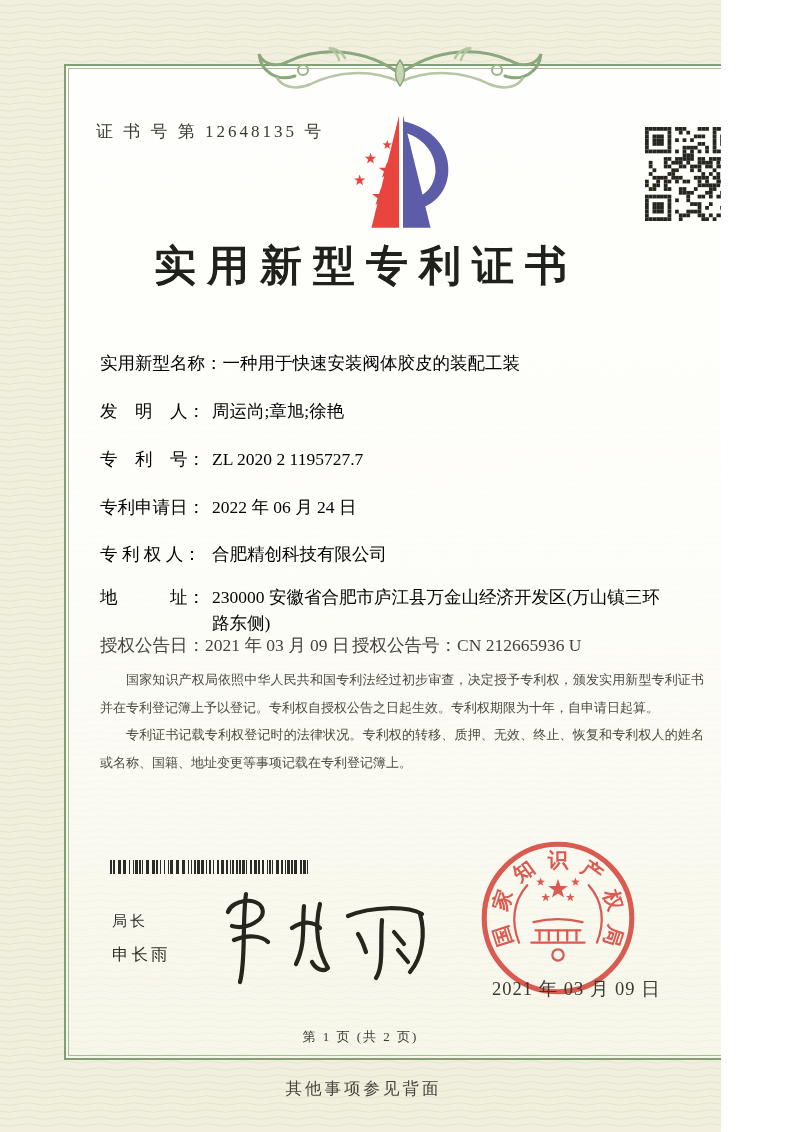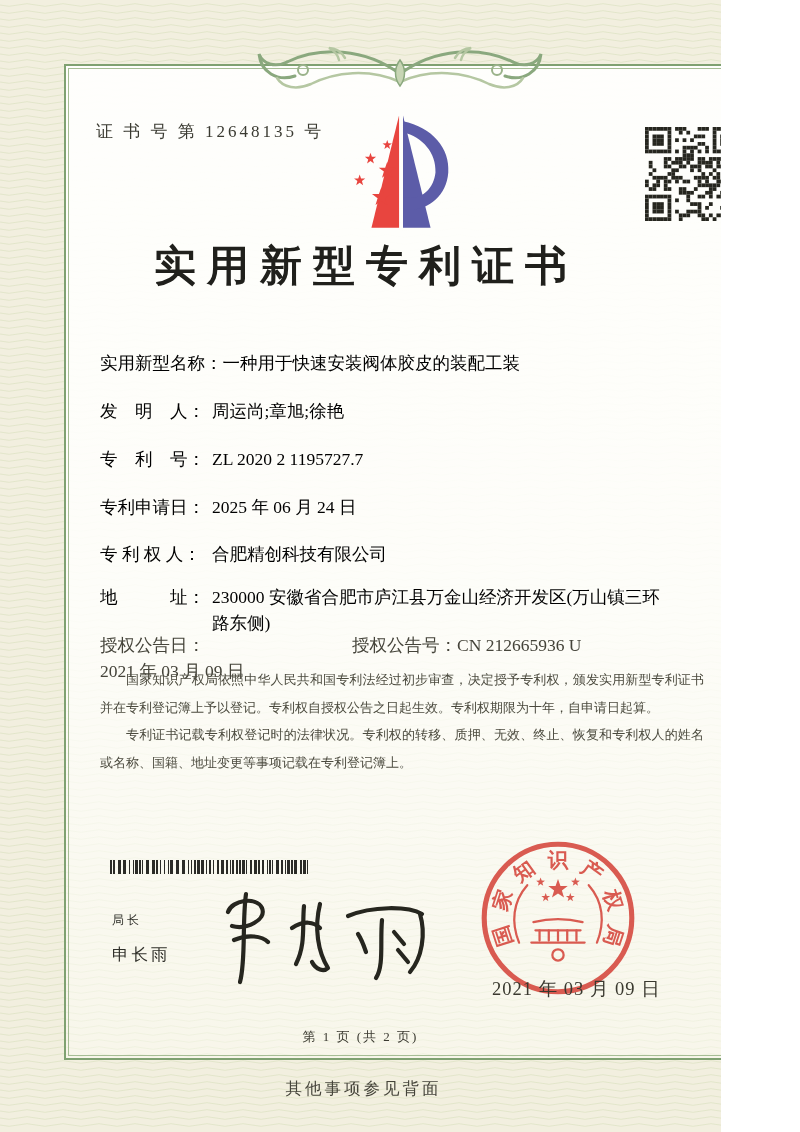--- a/index.html
+++ b/index.html
@@ -30,26 +30,26 @@
     position:absolute;left:0;right:0;top:238px;text-align:center;
     font-size:42px;font-weight:600;letter-spacing:11px;padding-left:11px;color:#20201c;
   }
   .row{position:absolute;left:100px;display:flex;font-size:17.5px;line-height:26px;color:#000000;}
   .row .lbl{flex:0 0 112px;white-space:nowrap;}
   .row .val{white-space:pre-wrap;}
   .r1{top:350px}.r2{top:398px}.r3{top:446px}.r4{top:494px}.r5{top:541px}.r6{top:584px}
   .r6 .val{width:452px;}
   .rgrant{top:632px;width:604px;position:absolute;left:100px;font-size:17.5px;line-height:26px;color:#45443a;}
   .rgrant .pair{display:flex;position:absolute;top:0;}
-  .rgrant .p1{left:0;flex-direction:column;}
+  .rgrant .p1{left:0;}
   .rgrant .p2{left:252px;}
   .paras{position:absolute;left:100px;top:666px;width:604px;font-size:13px;line-height:27.5px;color:#4b4a3e;text-align:justify;}
   .paras p{margin:0;text-indent:2em;}
   .barcode{position:absolute;left:110px;top:860px;width:204px;height:14px;}
-  .signer-role{position:absolute;left:112px;top:912px;font-family:"Liberation Sans","DejaVu Sans",sans-serif;font-size:12px;letter-spacing:3px;color:#2f2f29;}
+  .signer-role{position:absolute;left:112px;top:912px;font-family:"Liberation Sans","DejaVu Sans",sans-serif;font-size:15px;letter-spacing:3px;color:#2f2f29;}
   .signer-name{position:absolute;left:112px;top:944px;font-family:"Liberation Sans","DejaVu Sans",sans-serif;font-size:16.5px;letter-spacing:3px;color:#2f2f29;}
   .signature{position:absolute;left:212px;top:876px;width:230px;height:115px;}
   .seal{position:absolute;left:476px;top:836px;width:164px;height:164px;z-index:5;}
   .seal-date{position:absolute;left:492px;top:976px;z-index:6;font-size:18.5px;color:#3a392f;letter-spacing:1px;}
   .page-num{position:absolute;left:0;right:0;top:1028px;text-align:center;font-size:13px;letter-spacing:2px;color:#3c3b32;}
   .back-note{position:absolute;left:0;right:0;top:1078px;text-align:center;font-size:16.5px;letter-spacing:3px;color:#45443a;margin-left:6px;}
 </style>
 </head>
 <body>
 
@@ -404,21 +404,21 @@
     <div class="row r2">
       <span class="lbl">发　明　人：</span>
       <span class="val">周运尚;章旭;徐艳</span>
     </div>
     <div class="row r3">
       <span class="lbl">专　利　号：</span>
       <span class="val">ZL 2020 2 1195727.7</span>
     </div>
     <div class="row r4">
       <span class="lbl">专利申请日：</span>
-      <span class="val">2025 年 06 月 24 日</span>
+      <span class="val">2022 年 06 月 24 日</span>
     </div>
     <div class="row r5">
       <span class="lbl">专 利 权 人：</span>
       <span class="val">合肥精创科技有限公司</span>
     </div>
     <div class="row r6">
       <span class="lbl">地　　　址：</span>
       <span class="val">230000 安徽省合肥市庐江县万金山经济开发区(万山镇三环路东侧)</span>
     </div>
 

